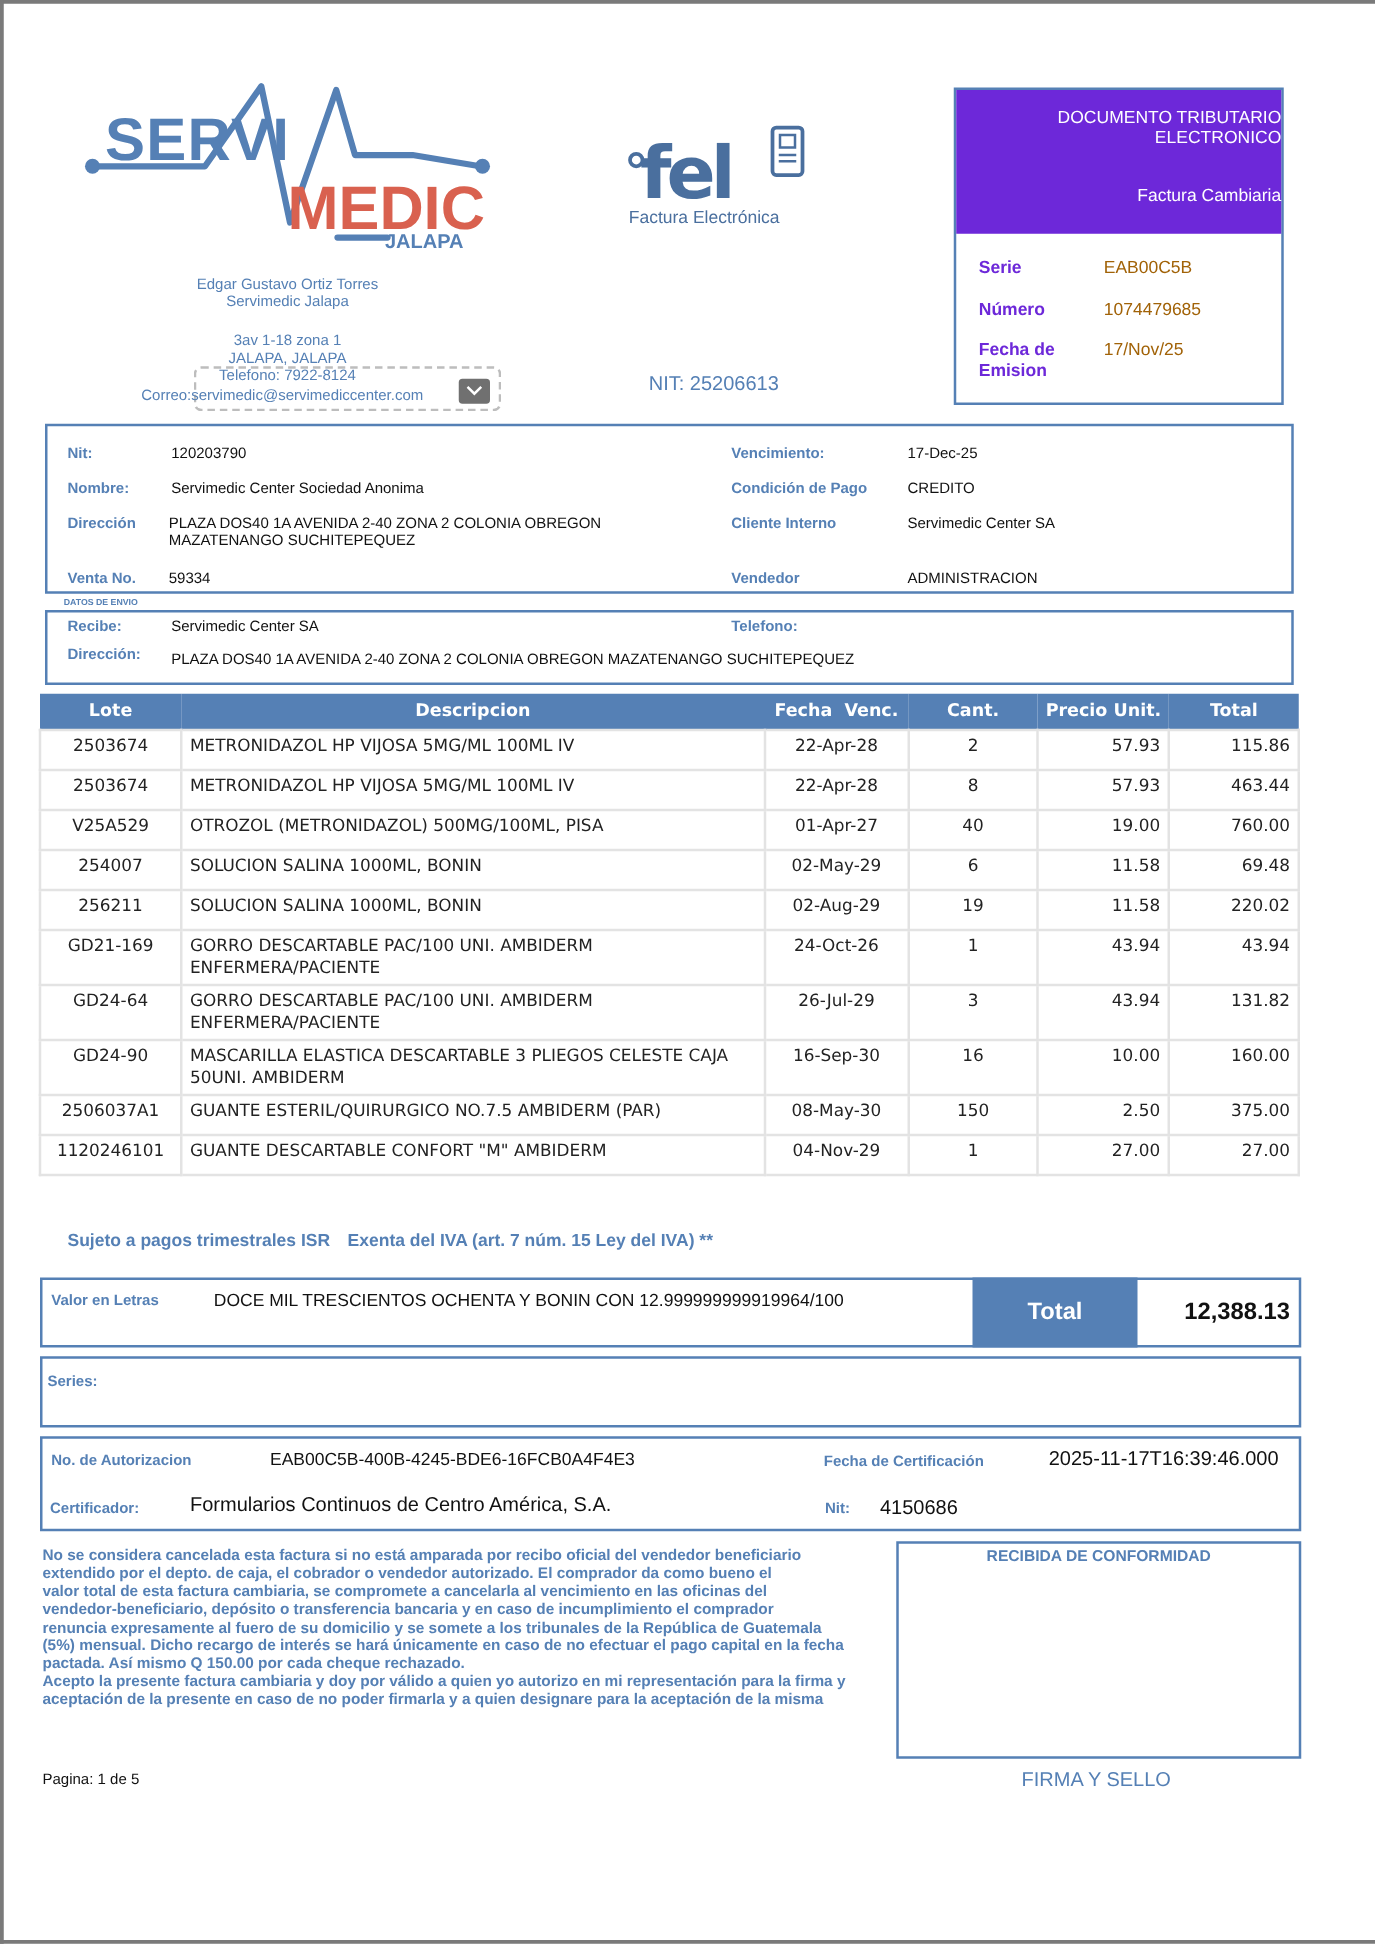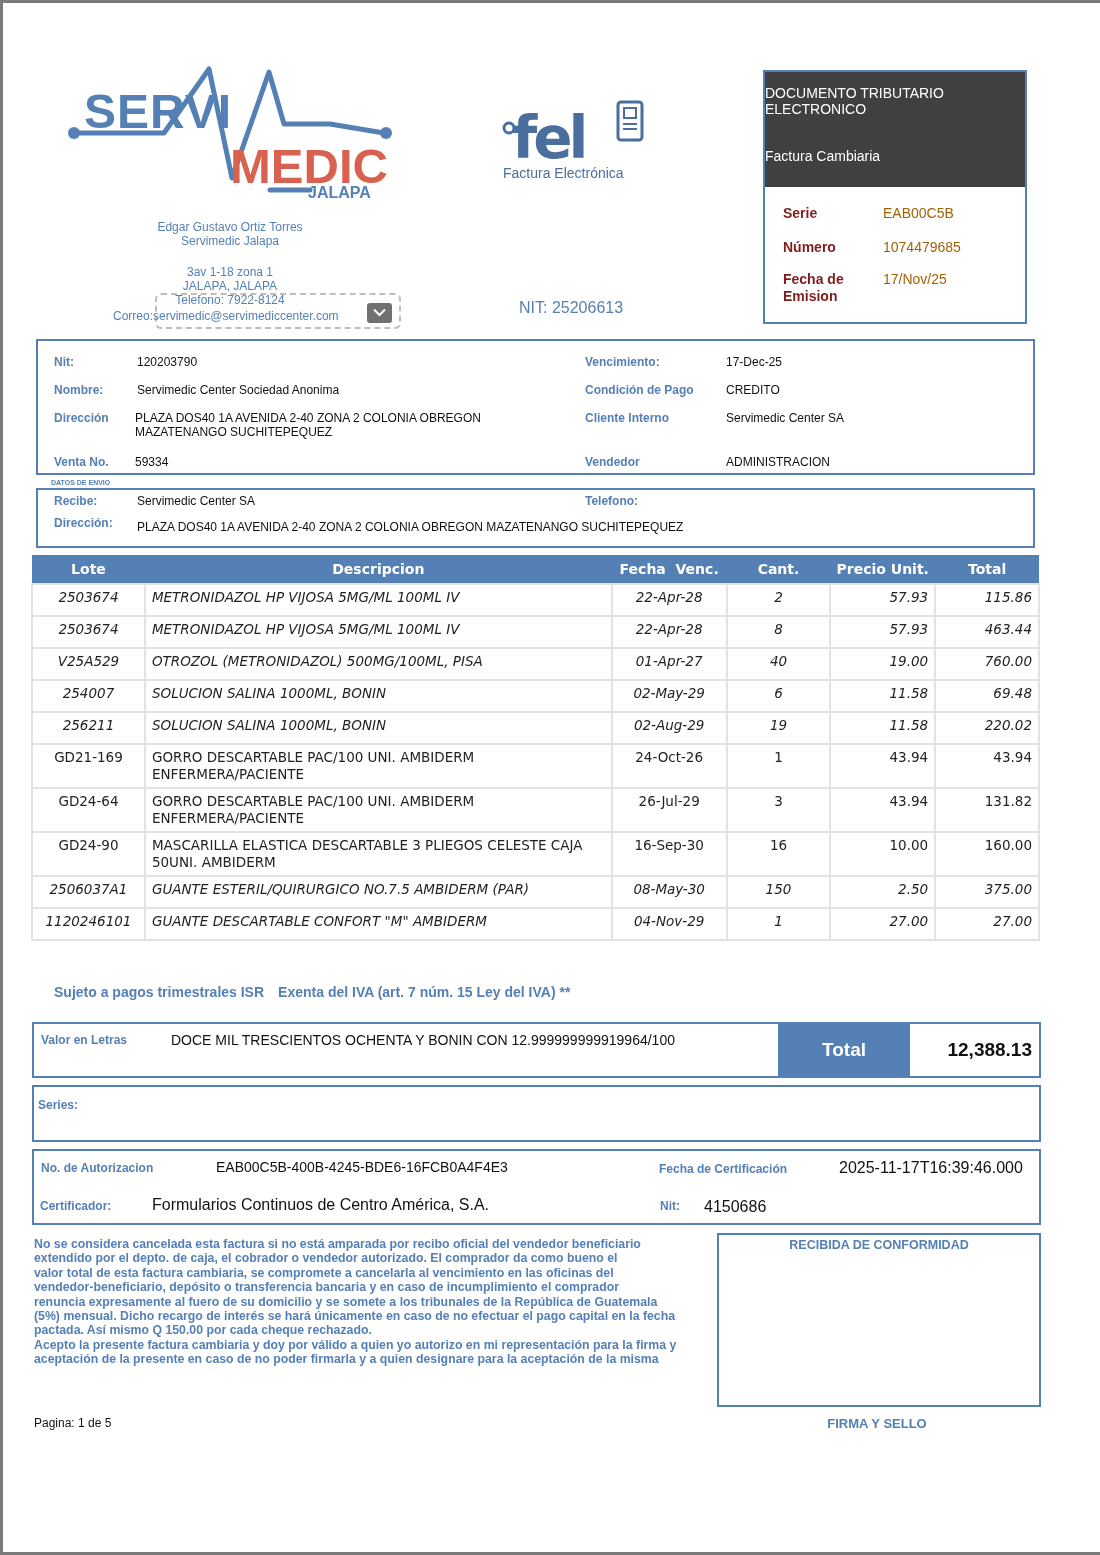--- a/index.html
+++ b/index.html
@@ -21,57 +21,57 @@
   .company-lines { left: 100px; width: 260px; text-align: center; color: #5580b5; font-size: 12px; line-height: 14px; }
   .dashed-box { left: 155px; top: 293px; width: 246px; height: 36px; border: 2px dashed #bdbdbd; border-radius: 6px; box-sizing: border-box; }
   .dd-btn { left: 367px; top: 303px; width: 25px; height: 20px; background: #707070; border-radius: 3px; }
   .dd-btn svg { position: absolute; left: 6px; top: 5px; }
 
   #fel-logo { left: 500px; top: 96px; width: 150px; height: 90px; }
   .nit-emisor { left: 519px; top: 299px; font-size: 16px; color: #5580b5; }
 
   
   .dte-box { left: 763px; top: 70px; width: 264px; height: 254px; border: 2px solid #5580b5; box-sizing: border-box; }
-  .dte-head { position: absolute; left: 0; top: 0; width: 260px; height: 115px; background: #404040; color: #fff; text-align: left; }
+  .dte-head { position: absolute; left: 0; top: 0; width: 260px; height: 115px; background: #6d28d9; color: #fff; text-align: right; }
   .dte-head .t1 { position: absolute; top: 13px; left: 0; width: 100%; font-size: 14px; line-height: 16px; }
   .dte-head .t2 { position: absolute; top: 76px; left: 0; width: 100%; font-size: 14px; }
   .dte-row { position: absolute; left: 18px; font-size: 14px; }
-  .dte-row .k { position: absolute; left: 0; width: 90px; color: #7f1d1d; font-weight: bold; line-height: 17px; }
+  .dte-row .k { position: absolute; left: 0; width: 90px; color: #6d28d9; font-weight: bold; line-height: 17px; }
   .dte-row .v { position: absolute; left: 100px; width: 140px; color: #a16207; white-space: nowrap; }
 
   
   .client-box { left: 36px; top: 339px; width: 999px; height: 136px; border: 2px solid #5580b5; box-sizing: border-box; }
   .ship-box { left: 36px; top: 488px; width: 999px; height: 60px; border: 2px solid #5580b5; box-sizing: border-box; }
   .ship-tag { left: 51px; top: 479px; font-size: 7px; font-weight: bold; color: #5580b5; }
   .f { position: absolute; font-size: 12px; line-height: 14px; white-space: nowrap; }
 
   
   .items { left: 31px; top: 555px; width: 1009px; border-collapse: collapse; font-family: "DejaVu Sans", sans-serif; }
   .items th { background: #5580b5; color: #fff; font-size: 14px; font-weight: bold; height: 28px; padding: 0; border: 0; }
   .items td { font-size: 13.5px; color: #222; border: 2px solid #e3e3e3; padding: 4px 6px; vertical-align: top; line-height: 17px; }
   .items td.c { text-align: center; }
   .items td.r { text-align: right; }
   .items td.l { text-align: left; }
-  .items tr.single td { height: 22px; font-style: italic; }
+  .items tr.single td { height: 22px; }
   .items tr.double td { height: 34px; }
 
   .tax-note { left: 54px; top: 984px; font-size: 14px; font-weight: bold; color: #5580b5; }
   .tax-note span { margin-right: 14px; }
 
   .letras-box { left: 32px; top: 1022px; width: 1009px; height: 56px; border: 2px solid #5580b5; box-sizing: border-box; }
   .total-cell { left: 778px; top: 1022px; width: 132px; height: 56px; background: #5580b5; color: #fff; font-size: 19px; font-weight: bold; text-align: center; line-height: 56px; }
   .total-val { left: 910px; top: 1022px; width: 122px; height: 56px; text-align: right; font-size: 19px; font-weight: bold; line-height: 56px; }
 
   .series-box { left: 32px; top: 1085px; width: 1009px; height: 57px; border: 2px solid #5580b5; box-sizing: border-box; }
   .cert-box { left: 32px; top: 1149px; width: 1009px; height: 76px; border: 2px solid #5580b5; box-sizing: border-box; }
 
   .legal { left: 34px; top: 1237px; width: 690px; font-size: 12.3px; font-weight: bold; color: #5580b5; line-height: 14.4px; }
   .sign-box { left: 717px; top: 1233px; width: 324px; height: 174px; border: 2px solid #5580b5; box-sizing: border-box; }
   .sign-title { left: 717px; top: 1238px; width: 324px; text-align: center; font-size: 12.5px; font-weight: bold; color: #5580b5; }
-  .sign-foot { left: 717px; top: 1416px; width: 320px; text-align: center; font-size: 13px; font-weight: bold; color: #5580b5; }
+  .sign-foot { left: 717px; top: 1416px; width: 320px; text-align: center; font-size: 16px; font-weight: normal; color: #5580b5; }
   .page-no { left: 34px; top: 1416px; font-size: 12px; color: #111; }
 </style>
 </head>
 <body>
 
 <div class="frame-top"></div>
 <div class="frame-left"></div>
 <div class="frame-bottom"></div>
 
 <svg id="logo" class="abs" viewBox="0 0 332 150">

